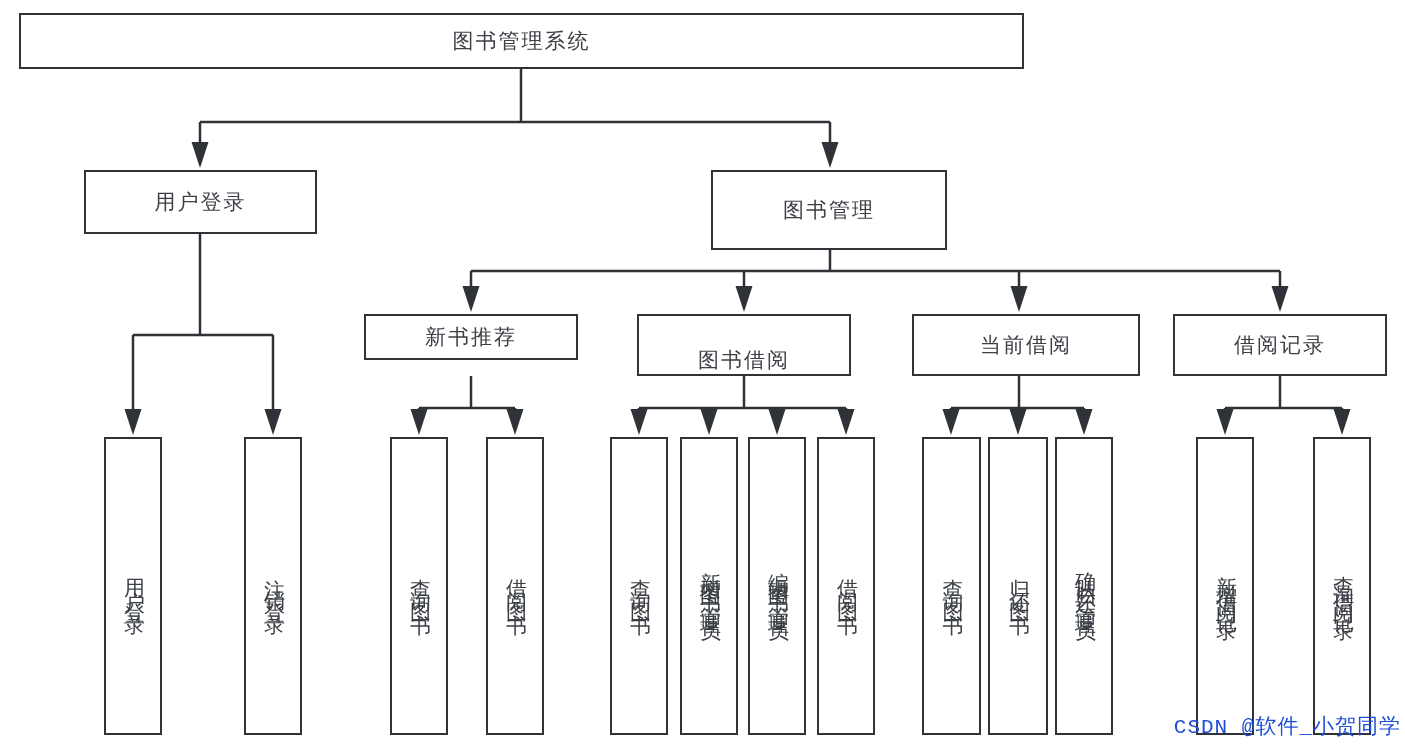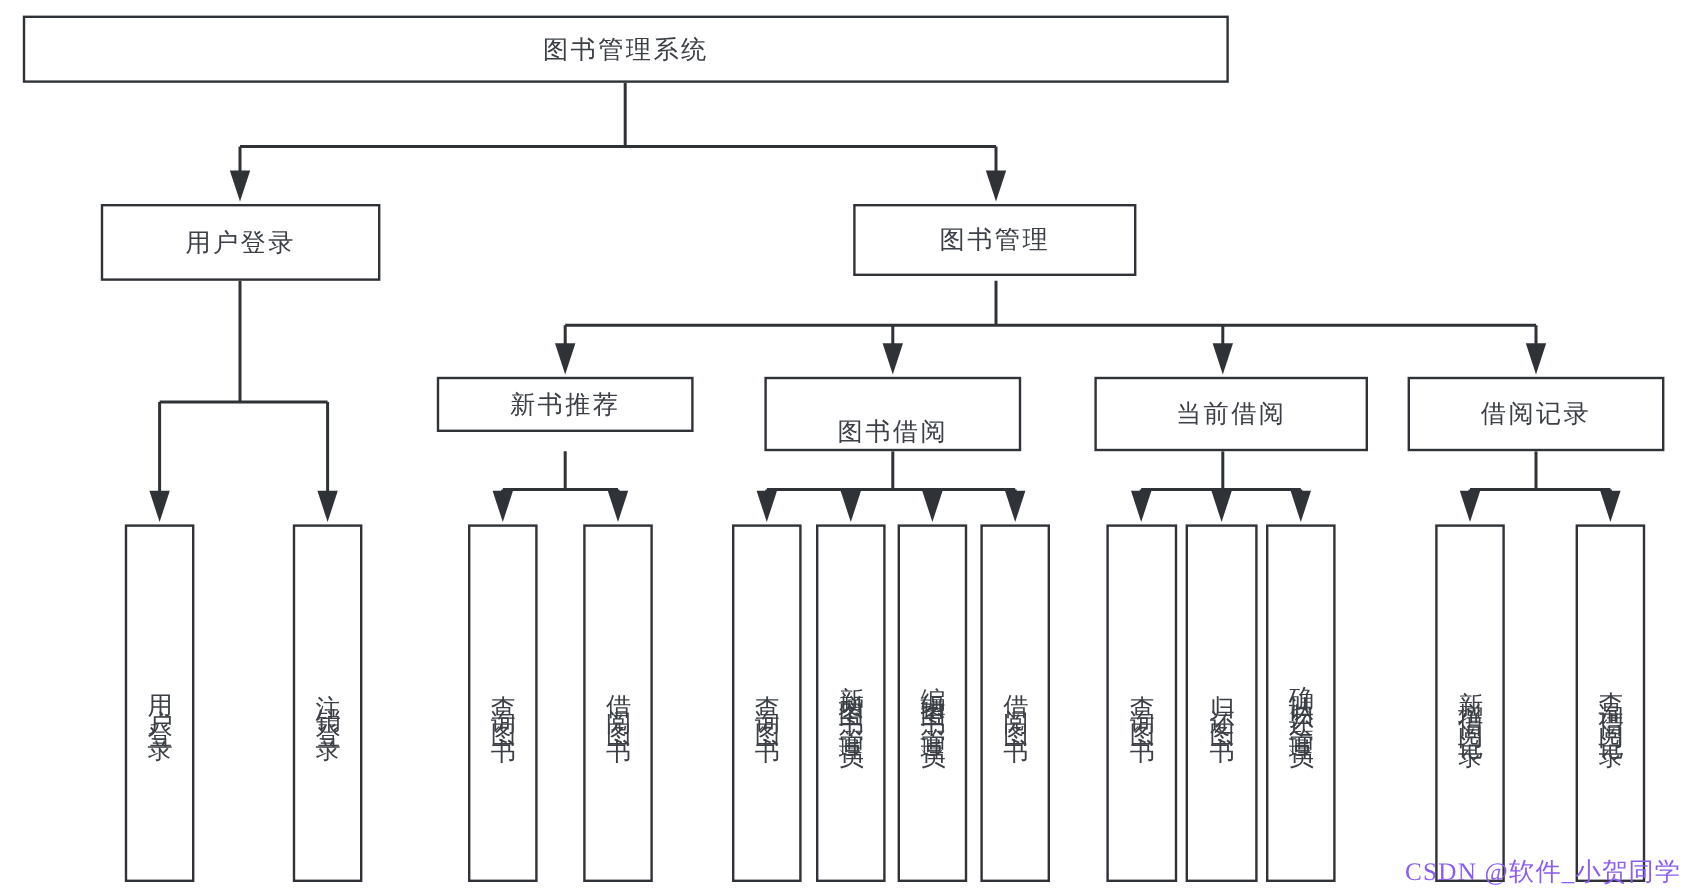--- a/index.html
+++ b/index.html
@@ -2,21 +2,21 @@
 <html><head>
 <meta charset="utf-8">
 <style>
   * { margin: 0; padding: 0; box-sizing: border-box; }
   html, body { background: #ffffff; }
   .canvas {
     position: relative;
     width: 1405px;
     height: 747px;
     background: #ffffff;
-    font-family: Liberation Serif, serif;
+    font-family: Liberation Mono, monospace;
     overflow: hidden;
   }
   svg.connectors {
     position: absolute;
     left: 0; top: 0;
     width: 1405px; height: 747px;
   }
   .box {
     position: absolute;
     border: 2px solid #2f3338;
@@ -50,21 +50,21 @@
     letter-spacing: 12px;
     white-space: nowrap;
   }
   .vtext.med { letter-spacing: 9px; }
   .vtext.long { letter-spacing: 7px; }
   .watermark {
     position: absolute;
     right: 4px;
     bottom: 7px;
     font-size: 21px;
-    color: #8b5cf6;
+    color: #1d4ed8;
     letter-spacing: 1px;
     z-index: 3;
   }
 </style>
 </head>
 <body>
 
 <div class="canvas">
 
   <svg class="connectors" viewBox="0 0 1405 747" aria-hidden="true">
@@ -100,21 +100,21 @@
     </g>
   </svg>
 
   <div class="box" style="left:19px; top:13px; width:1005px; height:56px;">
     <span>图书管理系统</span>
   </div>
 
   <div class="box" style="left:84px; top:170px; width:233px; height:64px;">
     <span>用户登录</span>
   </div>
-  <div class="box" style="left:711px; top:170px; width:236px; height:60px;">
+  <div class="box" style="left:711px; top:170px; width:236px; height:80px;">
     <span>图书管理</span>
   </div>
 
   <div class="box" style="left:364px; top:314px; width:214px; height:46px;">
     <span>新书推荐</span>
   </div>
   <div class="box" style="left:637px; top:314px; width:214px; height:62px;align-items:flex-end;">
     <span>图书借阅</span>
   </div>
   <div class="box" style="left:912px; top:314px; width:228px; height:62px;">

